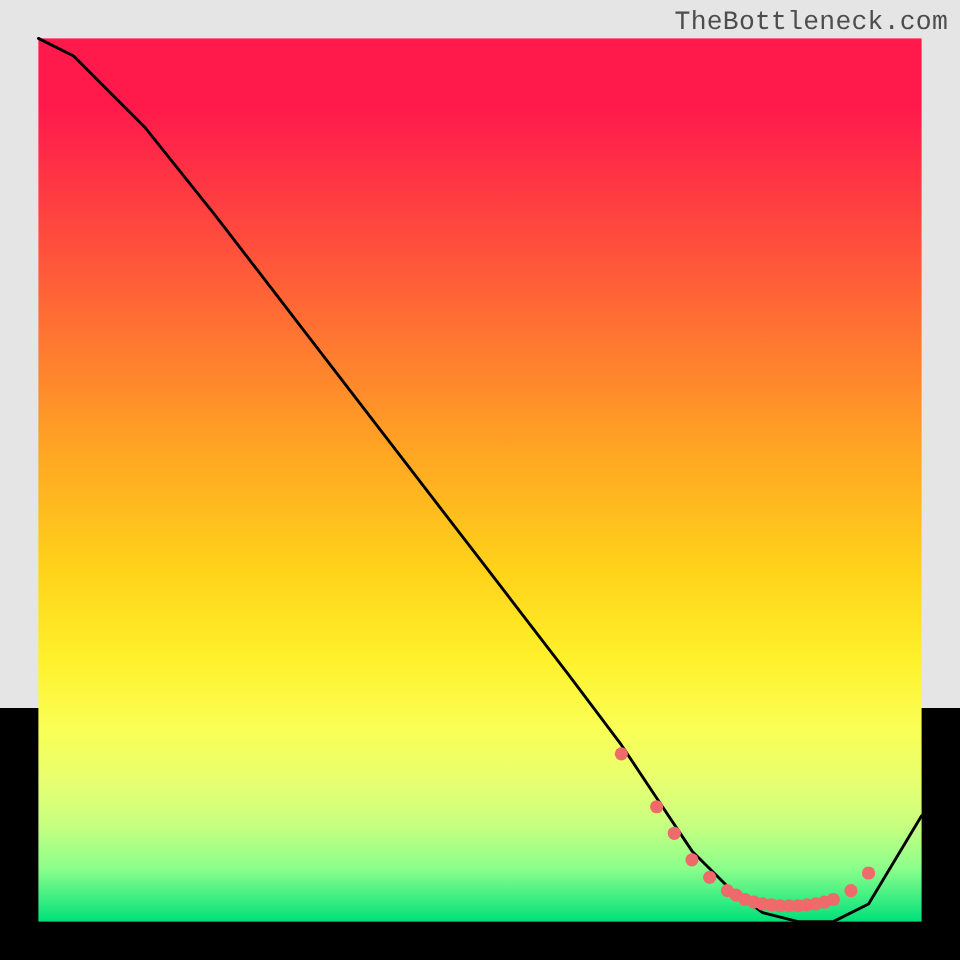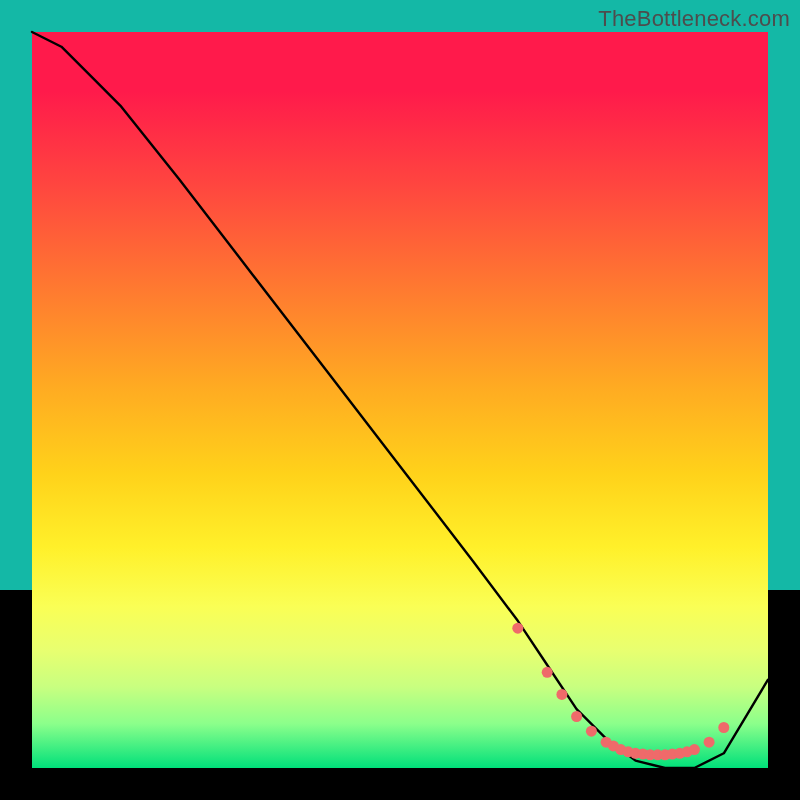--- a/index.html
+++ b/index.html
@@ -8,21 +8,22 @@
     width: 800px;
     height: 800px;
     background: #000;
     font-family: Arial, Helvetica, sans-serif;
     overflow: hidden;
   }
   .frame {
     position: relative;
     width: 800px;
     height: 590px;
-    background: #14b8a6;
+    background: #e5e5e5;
+    font-family: Liberation Mono, monospace;
   }
   .plot {
     position: absolute;
     left: 32px;
     top: 32px;
     width: 736px;
     height: 736px;
     background: linear-gradient(
       to bottom,
       #ff1a4b 0%,

